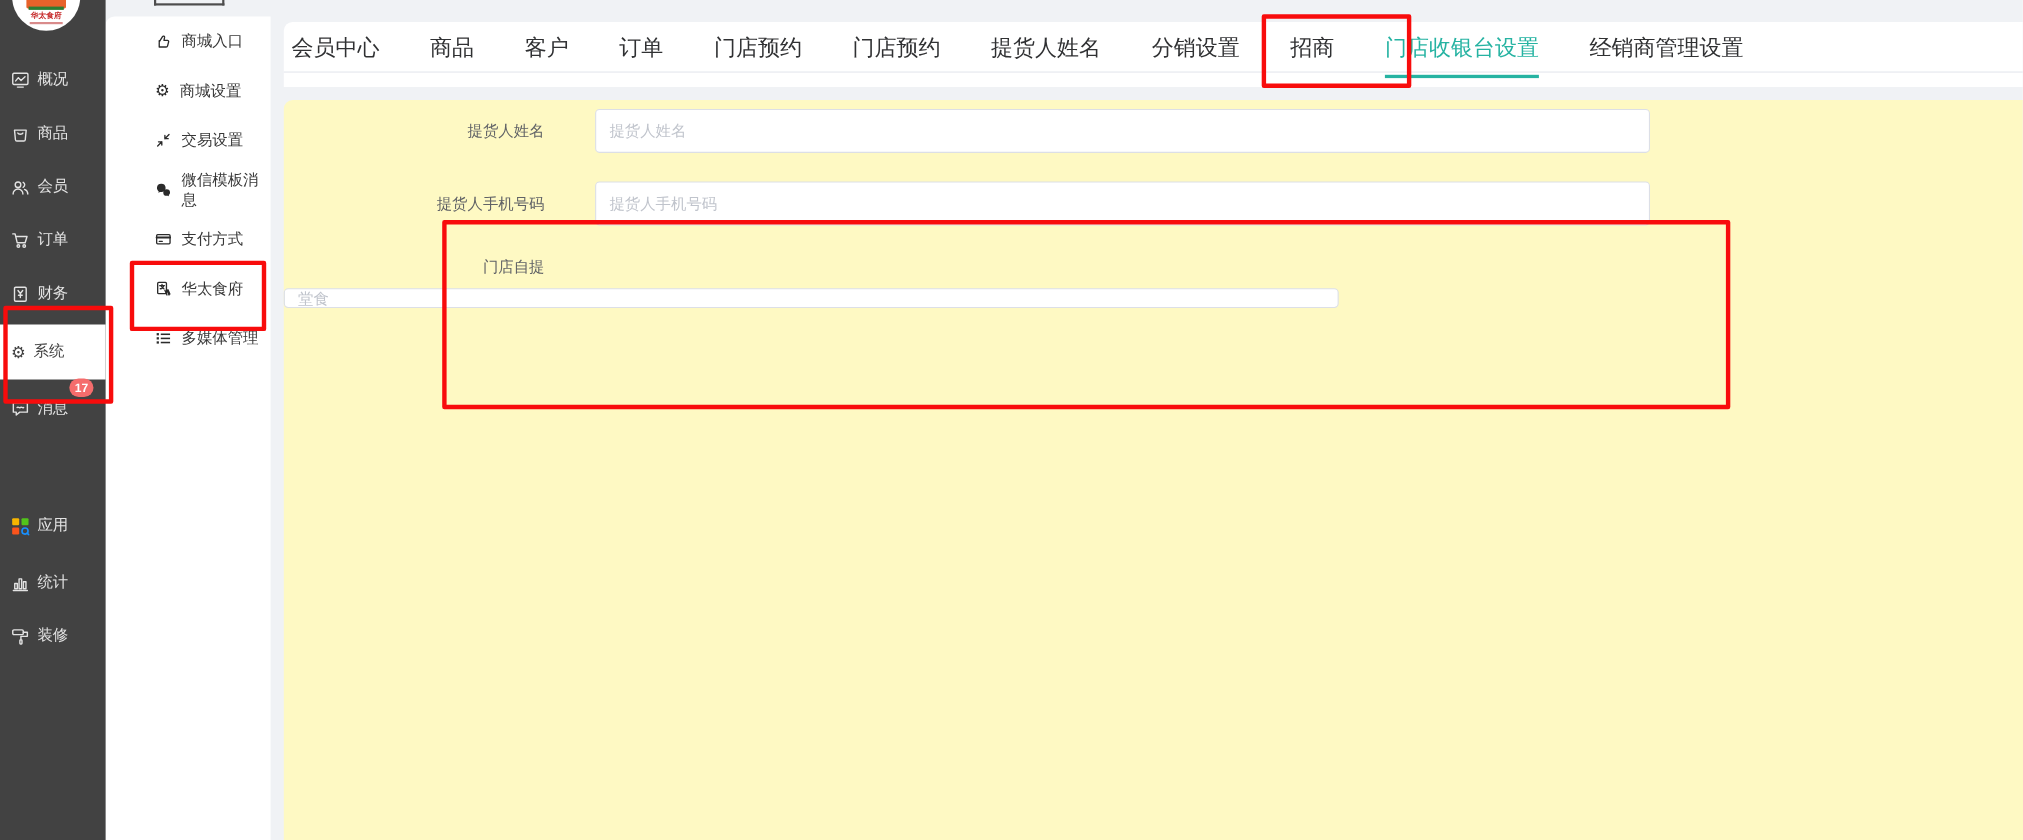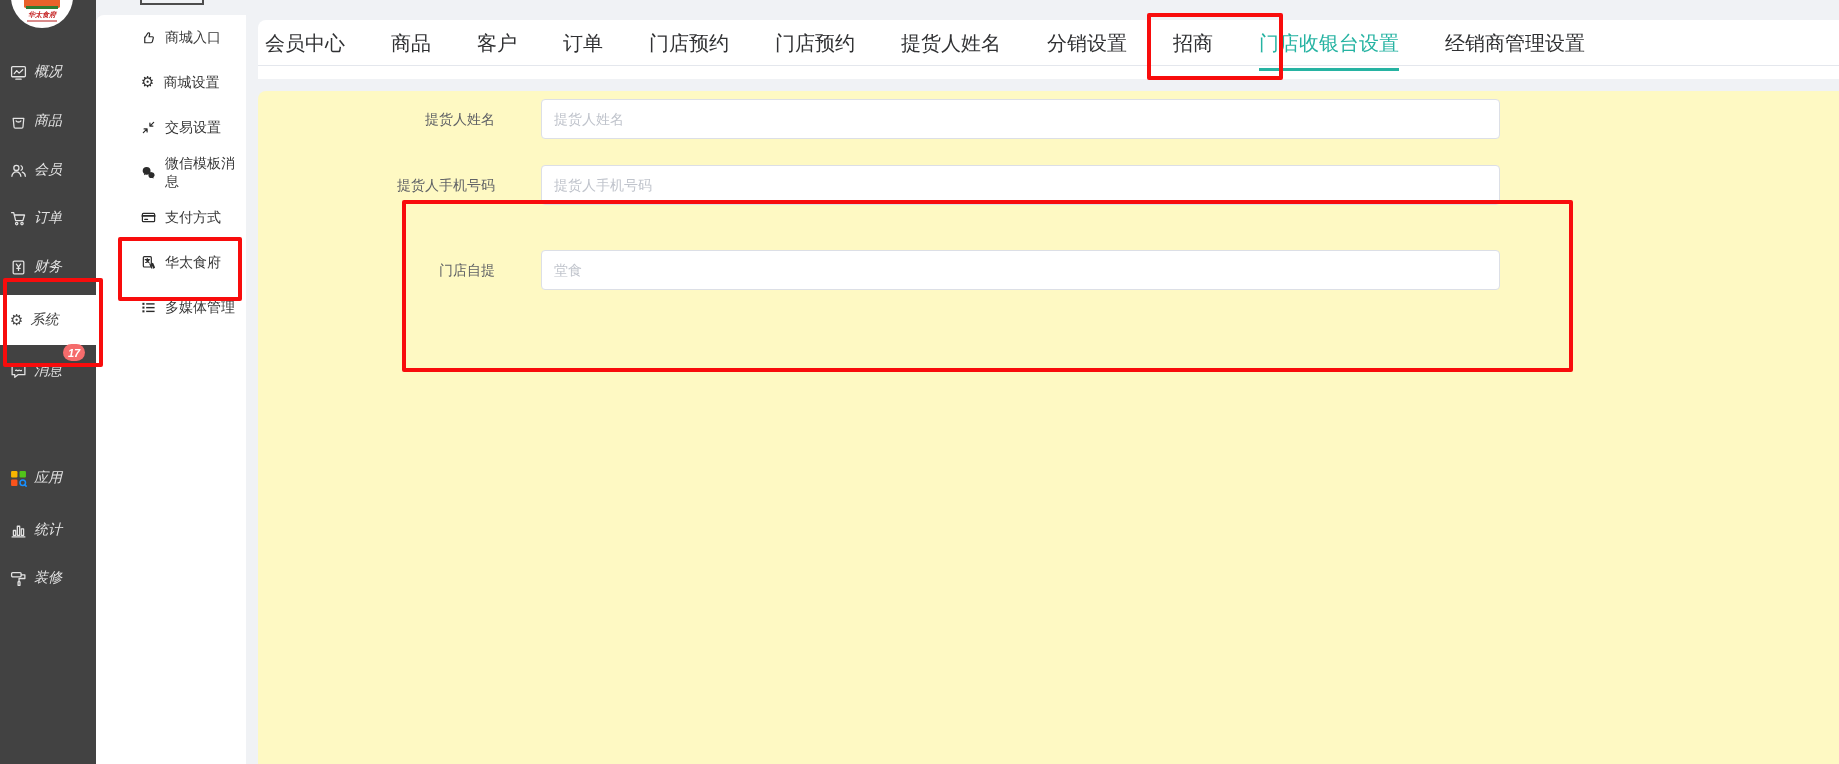--- a/index.html
+++ b/index.html
@@ -9,21 +9,21 @@
     --sidebar-bg:#424242;
     --border:#dcdfe6;
     --placeholder:#c0c4cc;
   }
   *{box-sizing:border-box;margin:0;padding:0;}
   html,body{margin:0;padding:0;}
   body{font-family:"Liberation Sans","DejaVu Sans",sans-serif;}
   #app{position:relative;width:1839px;height:764px;background:var(--page-bg);overflow:hidden;}
 
   
-  .pnav{position:absolute;left:0;top:0;width:96px;height:764px;background:var(--sidebar-bg);z-index:5;font-style:italic;}
+  .pnav{position:absolute;left:0;top:0;width:96px;height:764px;background:var(--sidebar-bg);z-index:5;}
   .logo{position:absolute;left:11px;top:-34px;width:62px;height:62px;border-radius:50%;background:#fff;overflow:hidden;}
   .logo-art{position:absolute;left:13px;top:26px;width:36px;height:16px;background:#e8622a;border-radius:50% 50% 10% 10%;}
   .logo-base{position:absolute;left:15px;top:40px;width:32px;height:3px;background:#2e7d32;}
   .logo-name{position:absolute;left:0;top:45px;width:62px;text-align:center;font-size:7px;font-weight:bold;color:#c62828;line-height:8px;}
   .logo-sub{position:absolute;left:16px;top:54px;width:30px;height:2px;background:#d98b8b;}
   .pnav-item{position:absolute;left:0;width:96px;height:30px;display:flex;align-items:center;padding-left:10px;gap:7px;color:#e3e3e3;font-size:14px;cursor:pointer;}
   .pnav-item svg{flex:0 0 auto;}
   .pnav-item.active{height:50px;background:#fff;color:#424242;}
   .glyph{font-family:"DejaVu Sans",sans-serif;font-size:15px;line-height:15px;}
   .badge{position:absolute;left:63px;top:344px;min-width:22px;height:17px;padding:0 5px;background:#f56c6c;color:#fff;font-size:11px;font-weight:bold;border-radius:9px;display:flex;align-items:center;justify-content:center;z-index:6;}
@@ -45,21 +45,21 @@
   .tab-label{position:relative;padding:15px 0 14px;}
   .tab.active{color:var(--accent);}
   .tab.active .tab-label::after{content:"";position:absolute;left:0;right:0;bottom:0;height:3px;background:var(--accent);}
 
   
   .content-panel{position:absolute;left:258px;top:91px;width:1581px;height:673px;background:#fef9c3;border-radius:8px 0 0 0;z-index:2;}
   .form-row{position:absolute;left:0;width:100%;height:40px;display:flex;}
   .form-row .flabel{width:283px;padding-right:46px;text-align:right;line-height:40px;font-size:14px;color:#606266;}
   .form-row input{width:959px;height:40px;border:1px solid var(--border);border-radius:4px;padding:0 12px;font-size:14px;color:#606266;outline:none;font-family:inherit;background:#fff;}
   .form-row input::placeholder{color:var(--placeholder);}
-  .row-1{top:8px;} .row-2{top:74px;} .row-3{top:159px;} .row-4{top:210px;}
+  .row-1{top:8px;} .row-2{top:74px;} .row-3{top:131px;flex-direction:column;} .row-4{top:210px;}
 
   
   .annotation{position:absolute;border:4px solid var(--red);border-radius:2px;z-index:50;pointer-events:none;background:transparent;}
   .ann-system{left:3px;top:278px;width:100px;height:89px;}
   .ann-language{left:118px;top:237px;width:124px;height:64px;}
   .ann-tab{left:1147px;top:13px;width:136px;height:67px;}
   .ann-form{left:402px;top:200px;width:1171px;height:172px;}
 </style>
 </head>
 <body>

